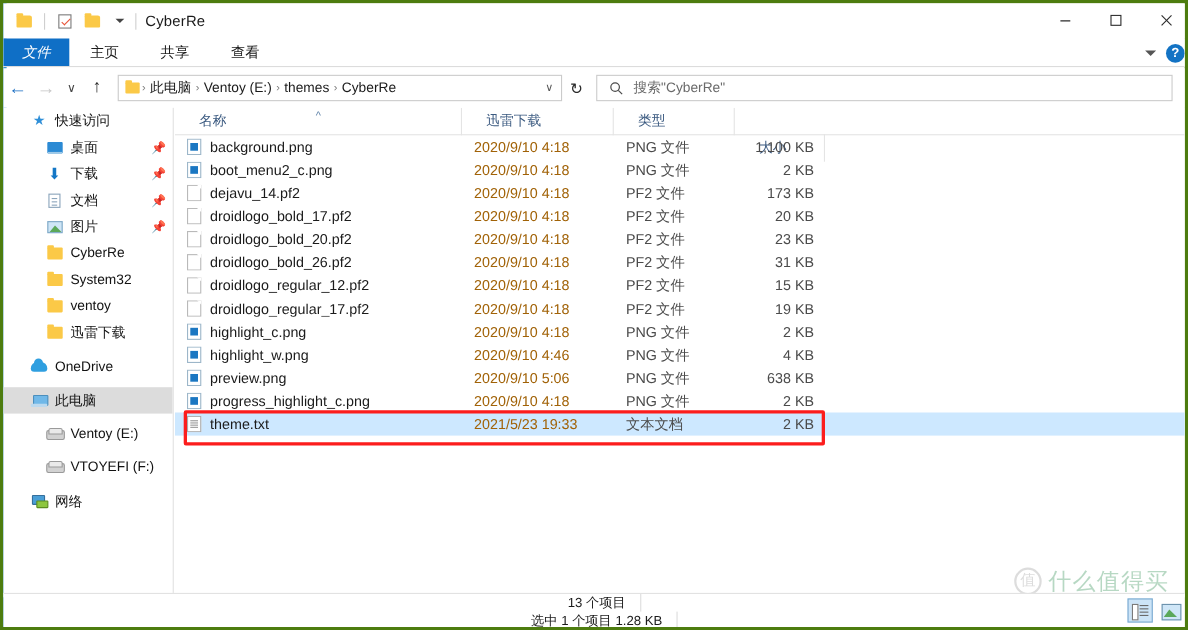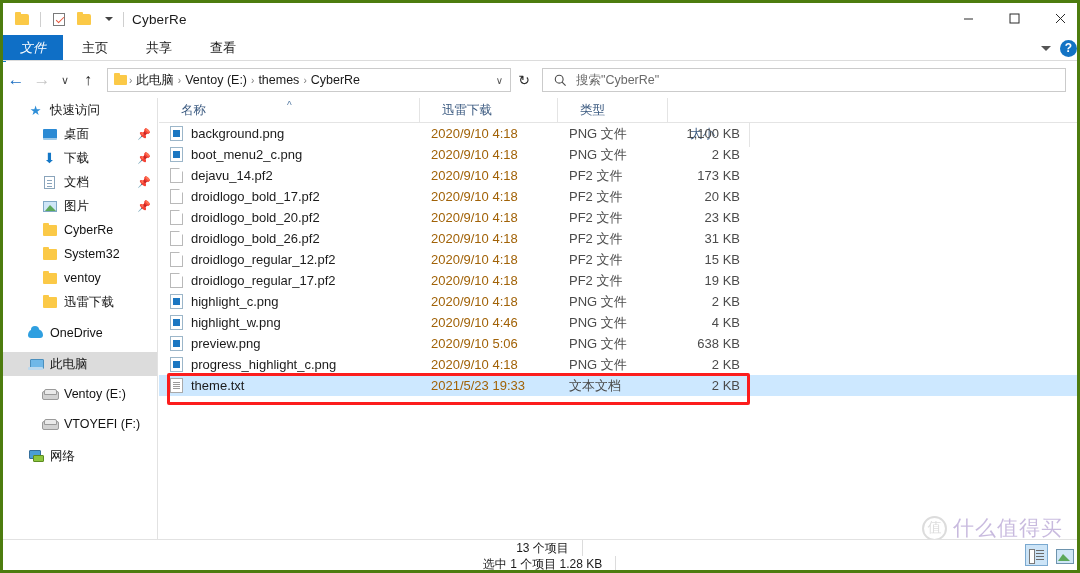--- a/index.html
+++ b/index.html
@@ -389,21 +389,21 @@
     position: absolute; right: 14px; bottom: 28px;
     display: flex; align-items: center; gap: 6px;
     opacity: .30;
     pointer-events: none;
   }
   #wm-badge {
     width: 25px; height: 25px; border-radius: 50%;
     border: 2px solid #8d8d8d; color: #8d8d8d;
     font-size: 14px; display: flex; align-items: center; justify-content: center;
   }
-  #wm-text { font-size: 21px; color: #4c1d95; letter-spacing: 1px; }
+  #wm-text { font-size: 21px; color: #15803d; letter-spacing: 1px; }
 
   
   #accent-left {
     position: absolute; left: 0; top: 0; width: 3px; height: 573px;
     background: #0b7cc8;
   }
 </style>
 </head>
 <body>
 

